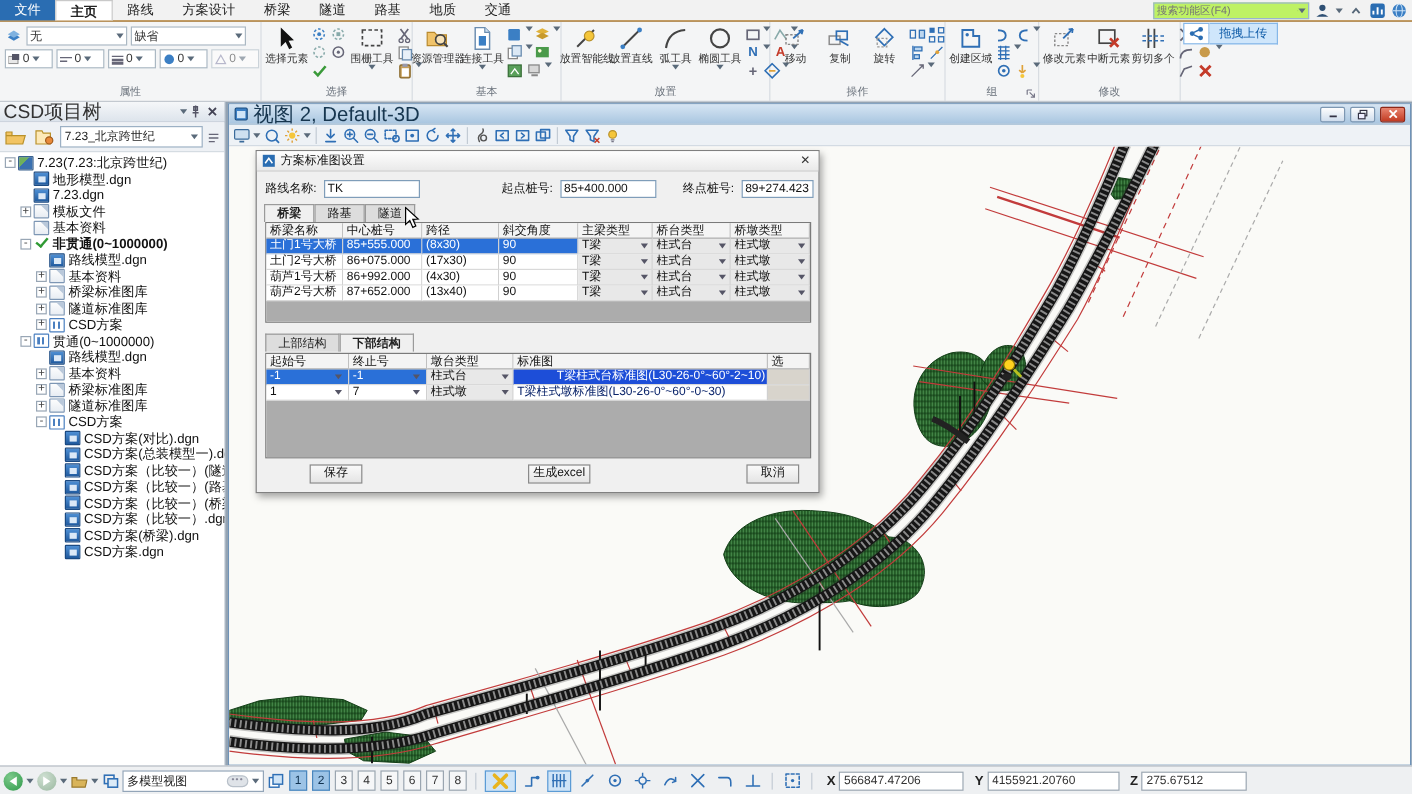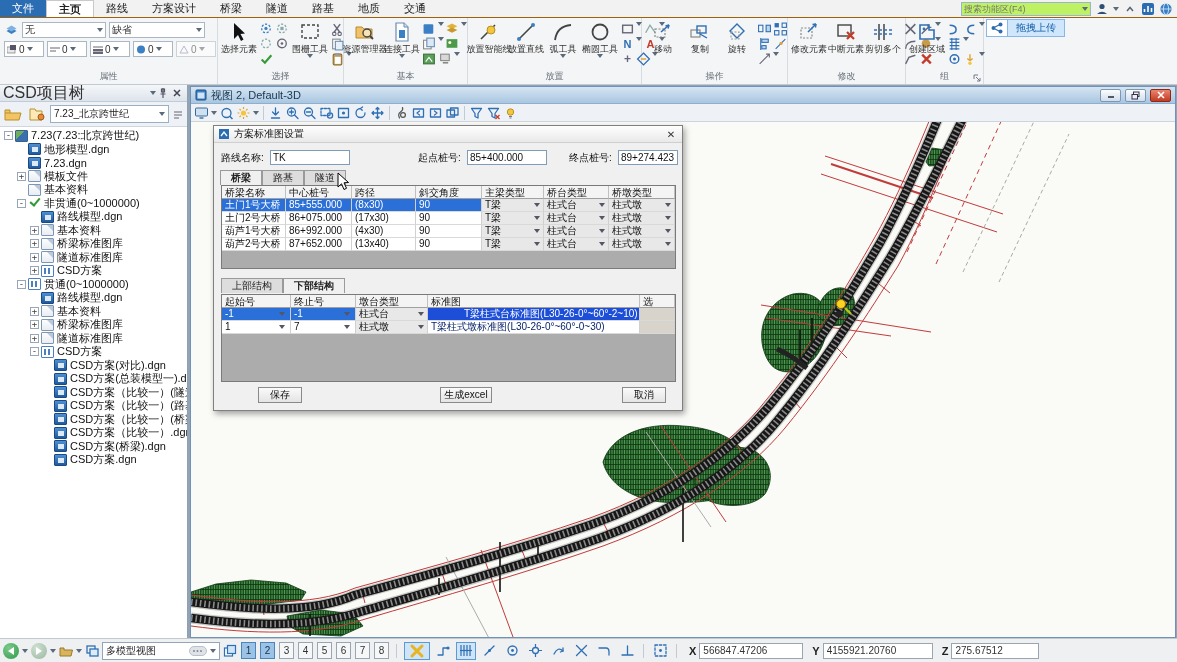--- a/index.html
+++ b/index.html
@@ -43,38 +43,38 @@
   
   #left-panel{width:188px;background:#fff;border-right:1px solid #8fa0b0;display:flex;flex-direction:column;}
   #lp-header{height:17px;background:linear-gradient(#f5f7f9,#dde4ec);border-bottom:1px solid #c2cbd6;display:flex;align-items:center;padding:0 3px;color:#333;font-size:16px;}
   #lp-header .sp{flex:1;}
   #lp-tools{height:25px;background:#eef1f5;border-bottom:1px solid #cfd6de;display:flex;align-items:center;gap:2px;padding:0 2px;}
   #lp-tools .fbtn{width:22px;height:20px;display:flex;align-items:center;justify-content:center;}
   #workset{flex:1;height:18px;background:#fff;border:1px solid #9cb0c4;display:flex;align-items:center;font-size:10px;padding:0 3px;gap:2px;color:#222;}
   #workset .wtext{flex:1;white-space:nowrap;overflow:hidden;}
   #tree{flex:1;overflow:hidden;padding-top:2px;background:#fff;}
   .node{display:flex;align-items:center;height:13.5px;white-space:nowrap;font-size:11px;color:#111;}
-  .node.bold .nlabel{font-weight:normal;}
+  .node.bold .nlabel{font-weight:bold;}
   .tg{width:9px;height:9px;border:1px solid #98a6b5;background:#fff;font-size:9px;line-height:7px;text-align:center;color:#444;margin-right:2px;flex:none;visibility:hidden;font-family:"DejaVu Sans Mono",monospace;}
   .tg.show{visibility:visible;}
   .ic{width:13px;height:12px;margin-right:3px;flex:none;border-radius:1px;position:relative;}
   .ic-app{background:linear-gradient(135deg,#6fb05c 0 40%,#3a70b0 40%);border:1px solid #39618e;}
   .ic-dgn{background:linear-gradient(#4e8fd4,#205a9e);border:1px solid #1b4a82;}
   .ic-dgn::after{content:"";position:absolute;left:3px;top:3px;width:6px;height:5px;background:#dce9f7;}
   .ic-folder{background:linear-gradient(#fdfdfd,#e8edf3);border:1px solid #7d96b4;}
   .ic-folder::after{content:"";position:absolute;right:0;top:0;border:3px solid #b9c8da;border-left-color:transparent;border-bottom-color:transparent;}
   .ic-check{background:transparent;}
   .ic-check::after{content:"";position:absolute;left:2px;top:1px;width:8px;height:4px;border-left:2px solid #2f9a33;border-bottom:2px solid #2f9a33;transform:rotate(-50deg);}
   .ic-csd{background:#fff;border:1px solid #4a7fc0;}
   .ic-csd::after{content:"";position:absolute;left:2px;top:2px;width:7px;height:6px;background:repeating-linear-gradient(90deg,#4a7fc0 0 2px,#fff 2px 4px);}
   .nlabel{padding-right:4px;}
 
   
   #view-window{flex:1;margin:1px 1px 0 2px;border:1px solid #6f93b8;display:flex;flex-direction:column;background:#fbfbf9;position:relative;}
-  #vw-title{height:17px;background:linear-gradient(#d6e5f3,#a9c6e0);display:flex;align-items:center;padding:0 4px;color:#17364f;font-size:11px;gap:4px;border-bottom:1px solid #8fb0cd;}
+  #vw-title{height:17px;background:linear-gradient(#d6e5f3,#a9c6e0);display:flex;align-items:center;padding:0 4px;color:#17364f;font-size:17px;gap:4px;border-bottom:1px solid #8fb0cd;}
   #vw-title .sp{flex:1;}
   .wbtn{width:21px;height:13px;border:1px solid #7d97b2;border-radius:2px;background:linear-gradient(#fdfdfd,#cfdded);display:flex;align-items:center;justify-content:center;font-size:8px;color:#333;}
   .wbtn.close{background:linear-gradient(#e98570,#c23b22);color:#fff;border-color:#8e2717;}
   #vw-toolbar{height:18px;background:#eef2f6;border-bottom:1px solid #ccd5de;display:flex;align-items:center;gap:2px;padding:0 3px;}
   .vsep{width:1px;height:14px;background:#c2cbd4;margin:0 2px;}
   #canvas{flex:1;position:relative;overflow:hidden;background:#fafaf7;}
   #scene{position:absolute;inset:0;z-index:1;}
 
   
   #dialog{position:absolute;left:22px;top:3px;width:470px;height:286px;background:#f0f0f0;border:1px solid #808080;box-shadow:2px 3px 6px rgba(0,0,0,.35);z-index:40;font-size:10px;}
@@ -470,20 +470,63 @@
         <div class="irow">
             <svg class="sicon" viewBox="0 0 13 13">
               <path d="M2 11 L11 2 M8 2 H11 V5" stroke="#667" fill="none"></path>
             </svg>
             <span class="chev-dn"></span>
           </div>
       </div>
       <div class="glabel">操作</div>
     </div>
 
+    <div class="rgroup" style="width:78px;">
+      <div class="bigbtn">
+        <svg viewBox="0 0 22 22">
+            <path d="M4 4 H13 V9 H18 V18 H4 Z" fill="none" stroke="#2f6fb5" stroke-width="1.6"></path>
+            <circle cx="8" cy="8" r="1.4" fill="#2f6fb5"></circle>
+          </svg>
+        <span class="bl">创建区域</span>
+      </div>
+      <div class="icol" style="padding-top:2px;">
+        <div class="irow">
+            <svg class="sicon" viewBox="0 0 13 13">
+              <path d="M2 3 Q8 3 8 7 Q8 11 2 11" fill="none" stroke="#2f6fb5" stroke-width="1.4"></path>
+            </svg>
+            <svg class="sicon" viewBox="0 0 13 13">
+              <path d="M10 3 Q4 3 4 7 Q4 11 10 11" fill="none" stroke="#2f6fb5" stroke-width="1.4"></path>
+            </svg>
+            <span class="chev-dn"></span>
+          </div>
+        <div class="irow">
+            <svg class="sicon" viewBox="0 0 13 13">
+              <path d="M2 2 H11 M2 5 H11 M2 8 H11 M2 11 H11" stroke="#2f6fb5" stroke-width="1"></path>
+              <path d="M4 1 V12 M8 1 V12" stroke="#2f6fb5" stroke-width="1"></path>
+            </svg>
+            <span class="chev-dn"></span>
+          </div>
+        <div class="irow">
+            <svg class="sicon" viewBox="0 0 13 13">
+              <circle cx="6.5" cy="6.5" r="4" fill="none" stroke="#2f6fb5" stroke-width="1.3"></circle>
+              <circle cx="6.5" cy="6.5" r="1.4" fill="#2f6fb5"></circle>
+            </svg>
+            <svg class="sicon" viewBox="0 0 13 13">
+              <path d="M6 2 V8 M6 8 L3.5 6 M6 8 L8.5 6" stroke="#e0a23a" stroke-width="1.3" fill="none"></path>
+              <circle cx="6" cy="10.5" r="1.6" fill="#f5c63a"></circle>
+            </svg>
+            <span class="chev-dn"></span>
+          </div>
+      </div>
+      <div class="glabel">组</div>
+      <svg style="position:absolute;right:2px;bottom:2px;width:8px;height:8px;" viewBox="0 0 8 8">
+          <path d="M1 1 H5 M1 1 V5 M3 3 L7 7 M7 4 V7 H4" stroke="#778" stroke-width="1" fill="none"></path>
+        </svg>
+    </div>
+
     <div class="rgroup" style="width:118px;">
       <div class="bigbtn">
         <svg viewBox="0 0 22 22">
             <rect x="3" y="7" width="11" height="10" fill="none" stroke="#888" stroke-width="1.2" stroke-dasharray="2 1.5"></rect>
             <path d="M10 11 L18 3" stroke="#2f6fb5" stroke-width="1.6"></path>
             <path d="M18 3 L14.5 3.5 M18 3 L17.5 6.5" stroke="#2f6fb5" stroke-width="1.4" fill="none"></path>
           </svg>
         <span class="bl">修改元素</span>
       </div>
       <div class="bigbtn">
@@ -522,63 +565,20 @@
         <div class="irow">
             <svg class="sicon" viewBox="0 0 13 13">
               <path d="M2 11 L5 5 L11 3" fill="none" stroke="#667" stroke-width="1.3"></path>
             </svg>
             <svg class="sicon" viewBox="0 0 13 13">
               <path d="M2.5 2.5 L10.5 10.5 M10.5 2.5 L2.5 10.5" stroke="#c43b2a" stroke-width="2.2"></path>
             </svg>
           </div>
       </div>
       <div class="glabel">修改</div>
-    </div>
-
-    <div class="rgroup" style="width:78px;">
-      <div class="bigbtn">
-        <svg viewBox="0 0 22 22">
-            <path d="M4 4 H13 V9 H18 V18 H4 Z" fill="none" stroke="#2f6fb5" stroke-width="1.6"></path>
-            <circle cx="8" cy="8" r="1.4" fill="#2f6fb5"></circle>
-          </svg>
-        <span class="bl">创建区域</span>
-      </div>
-      <div class="icol" style="padding-top:2px;">
-        <div class="irow">
-            <svg class="sicon" viewBox="0 0 13 13">
-              <path d="M2 3 Q8 3 8 7 Q8 11 2 11" fill="none" stroke="#2f6fb5" stroke-width="1.4"></path>
-            </svg>
-            <svg class="sicon" viewBox="0 0 13 13">
-              <path d="M10 3 Q4 3 4 7 Q4 11 10 11" fill="none" stroke="#2f6fb5" stroke-width="1.4"></path>
-            </svg>
-            <span class="chev-dn"></span>
-          </div>
-        <div class="irow">
-            <svg class="sicon" viewBox="0 0 13 13">
-              <path d="M2 2 H11 M2 5 H11 M2 8 H11 M2 11 H11" stroke="#2f6fb5" stroke-width="1"></path>
-              <path d="M4 1 V12 M8 1 V12" stroke="#2f6fb5" stroke-width="1"></path>
-            </svg>
-            <span class="chev-dn"></span>
-          </div>
-        <div class="irow">
-            <svg class="sicon" viewBox="0 0 13 13">
-              <circle cx="6.5" cy="6.5" r="4" fill="none" stroke="#2f6fb5" stroke-width="1.3"></circle>
-              <circle cx="6.5" cy="6.5" r="1.4" fill="#2f6fb5"></circle>
-            </svg>
-            <svg class="sicon" viewBox="0 0 13 13">
-              <path d="M6 2 V8 M6 8 L3.5 6 M6 8 L8.5 6" stroke="#e0a23a" stroke-width="1.3" fill="none"></path>
-              <circle cx="6" cy="10.5" r="1.6" fill="#f5c63a"></circle>
-            </svg>
-            <span class="chev-dn"></span>
-          </div>
-      </div>
-      <div class="glabel">组</div>
-      <svg style="position:absolute;right:2px;bottom:2px;width:8px;height:8px;" viewBox="0 0 8 8">
-          <path d="M1 1 H5 M1 1 V5 M3 3 L7 7 M7 4 V7 H4" stroke="#778" stroke-width="1" fill="none"></path>
-        </svg>
     </div>
     <div style="flex:1;"></div>
   </div>
 
   <div id="upload-tip">
     <div class="ibox">
       <svg width="14" height="14" viewBox="0 0 14 14">
           <circle cx="3.5" cy="7" r="2" fill="#2a6db2"></circle>
           <circle cx="10.5" cy="3.5" r="2" fill="#2a6db2"></circle>
           <circle cx="10.5" cy="10.5" r="2" fill="#2a6db2"></circle>

